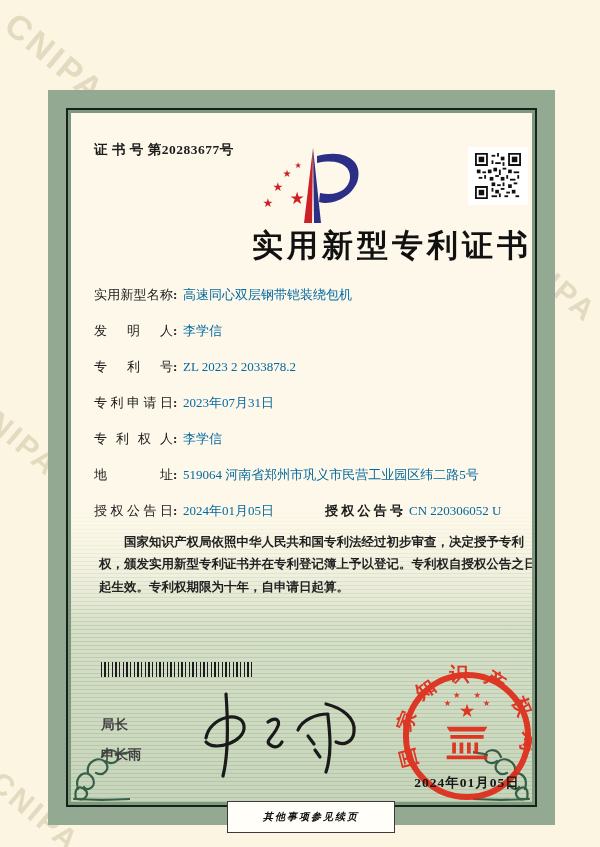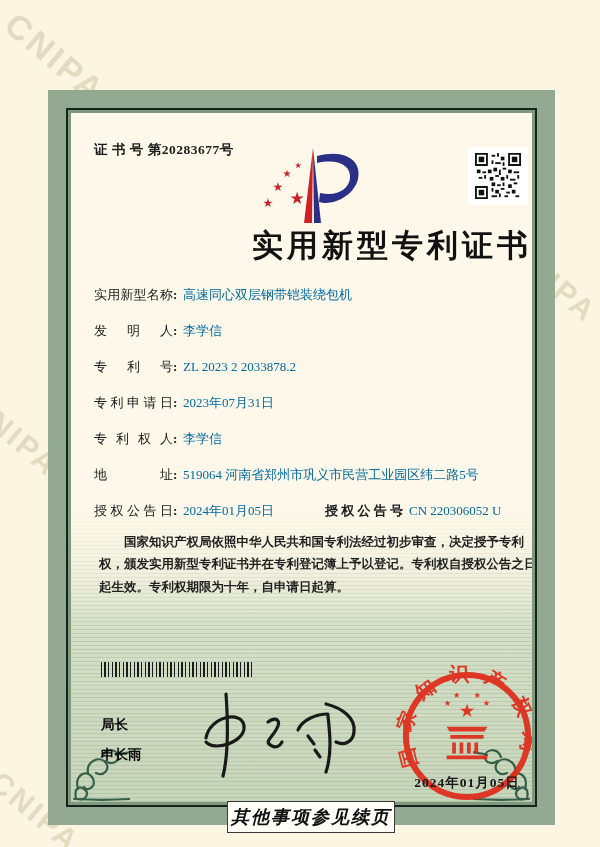--- a/index.html
+++ b/index.html
@@ -51,40 +51,40 @@
   .paras p{margin:0 0 3px 0;text-indent:2em;}
 
   .barcode{position:absolute;left:30px;top:549px;width:152px;height:15px;z-index:2;
     background:repeating-linear-gradient(90deg,
       #1b1b1b 0 1.5px, transparent 1.5px 3px,
       #1b1b1b 3px 5.5px, transparent 5.5px 7.5px,
       #1b1b1b 7.5px 8.5px, transparent 8.5px 11px);}
 
   .officer{position:absolute;left:30px;top:603px;z-index:3;
            font-family:"Liberation Sans","DejaVu Sans",sans-serif;
-           font-size:13.5px;font-weight:700;color:#000000;}
+           font-size:13.5px;font-weight:700;color:#404040;}
   .officer div{margin-bottom:12px;}
   .signature{position:absolute;left:105px;top:575px;width:190px;height:92px;z-index:3;}
 
   .seal{position:absolute;left:322px;top:549px;width:148px;height:148px;z-index:4;}
   .seal svg{position:absolute;left:0;top:0;width:148px;height:148px;opacity:.93;}
   .seal-date{position:absolute;left:0;right:0;bottom:18px;text-align:center;
              font-size:13.5px;font-weight:700;color:#171717;letter-spacing:1px;z-index:5;}
 
   .corner{position:absolute;bottom:1px;width:58px;height:56px;z-index:2;}
   .corner.left{left:1px;}
   .corner.right{right:1px;transform:scaleX(-1);}
 
   .page-no{position:absolute;left:0;right:0;top:703px;text-align:center;
            font-size:16px;color:#222;z-index:3;}
 
   .footer-note{position:absolute;left:227px;top:801px;width:166px;height:30px;
                background:#fffef8;border:1.5px solid #3a3a3a;z-index:2;
                display:flex;align-items:center;justify-content:center;
-               font-size:18px;font-weight:700;font-style:italic;letter-spacing:2px;color:#111;}
+               font-size:10px;font-weight:700;font-style:italic;letter-spacing:2px;color:#111;}
 </style>
 </head>
 <body>
 
 <div class="page">
 
   <span class="wm" style="left:55px;top:58px;font-size:34px;">CNIPA</span>
   <span class="wm" style="left:395px;top:140px;font-size:30px;">CNIPA</span>
   <span class="wm" style="left:552px;top:282px;font-size:30px;">CNIPA</span>
   <span class="wm" style="left:14px;top:436px;font-size:30px;">CNIPA</span>

